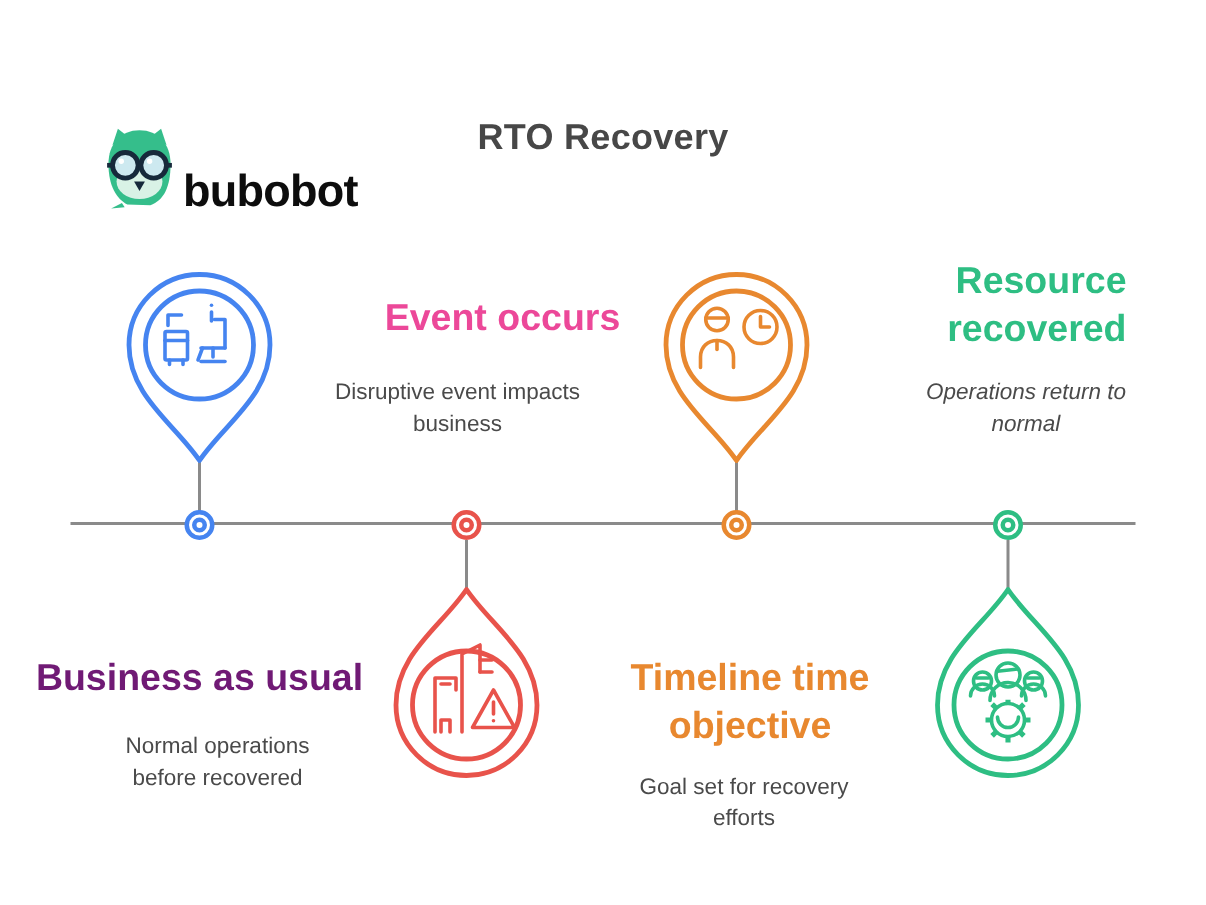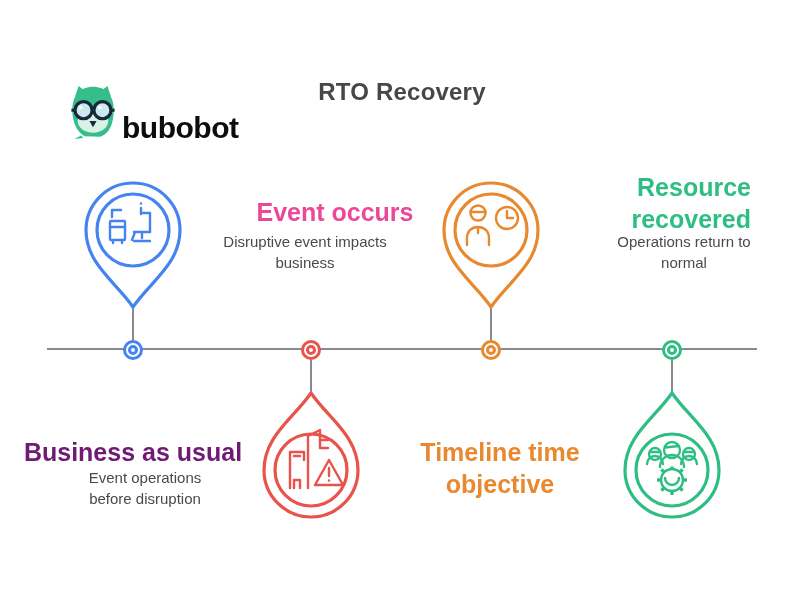--- a/index.html
+++ b/index.html
@@ -22,21 +22,21 @@
     width:14px;height:14px;border:3px solid;border-radius:50%;background:#fff;
     display:flex;align-items:center;justify-content:center;z-index:3;
   }
   .ring .dot{width:4px;height:4px;border:3px solid;border-radius:50%;background:#fff;}
   .ring.c-blue,  .ring.c-blue .dot{border-color:#4584f0;}
   .ring.c-red,   .ring.c-red .dot{border-color:#e8534b;}
   .ring.c-orange,.ring.c-orange .dot{border-color:#e8882f;}
   .ring.c-green, .ring.c-green .dot{border-color:#2ebe83;}
   
   .m-title{font-size:25px;font-weight:700;line-height:32px;text-align:center;}
-  .m-desc{font-size:15px;color:#4a4a4a;line-height:21px;text-align:center;}
+  .m-desc{font-size:15px;color:#4a4a4a;line-height:21px;text-align:center;margin-top:20px;}
   .m-desc .inner,.m-title .inner{display:inline-block;}
   .t-blue{color:#701a75;} .t-red{color:#ec4899;} .t-orange{color:#e8882f;} .t-green{color:#2ebe83;}
   svg{display:block;}
 </style>
 </head>
 <body>
 
 <div id="stage">
 
   <div class="abs" id="logo">
@@ -83,21 +83,21 @@
           <path d="M56,61 H72"></path>
         </g>
       </svg>
     </span>
   </div>
   <div class="abs stem" style="left:132px;top:305px;height:36px;"></div>
   <div class="abs ring c-blue" style="left:123px;top:340px;">
       <div class="dot"></div>
     </div>
   <div class="abs m-title t-blue" style="left:13px;top:436px;width:240px;"><span class="inner">Business as usual</span></div>
-  <div class="abs m-desc" style="left:25px;top:467px;width:240px;"><span class="inner" style="max-width:150px;">Event operations before disruption</span></div>
+  <div class="abs m-desc" style="left:25px;top:467px;width:240px;"><span class="inner" style="max-width:150px;">Normal operations before recovered</span></div>
 
   <div class="abs m-title t-red" style="left:215px;top:196px;width:240px;"><span class="inner">Event occurs</span></div>
   <div class="abs m-desc" style="left:185px;top:231px;width:240px;"><span class="inner" style="max-width:200px;">Disruptive event impacts business</span></div>
   <div class="abs stem" style="left:310px;top:360px;height:33px;"></div>
   <div class="abs ring c-red" style="left:301px;top:340px;">
       <div class="dot"></div>
     </div>
   <div class="abs" style="left:256px;top:390px;z-index:2;">
     <span>
       <svg width="110" height="130" viewBox="0 0 110 130" fill="none" stroke="#e8534b" stroke-width="3.2" stroke-linecap="round" stroke-linejoin="round">
@@ -131,23 +131,24 @@
           <path d="M71,38 V31 M71,38 H77"></path>
         </g>
       </svg>
     </span>
   </div>
   <div class="abs stem" style="left:490px;top:305px;height:36px;"></div>
   <div class="abs ring c-orange" style="left:481px;top:340px;">
       <div class="dot"></div>
     </div>
   <div class="abs m-title t-orange" style="left:380px;top:436px;width:240px;"><span class="inner" style="max-width:180px;">Timeline time objective</span></div>
+  <div class="abs m-desc" style="left:376px;top:494px;width:240px;"><span class="inner" style="max-width:180px;">Goal set for recovery efforts</span></div>
 
   <div class="abs m-title t-green" style="left:631px;top:171px;width:120px;text-align:right;"><span class="inner">Resource recovered</span></div>
-  <div class="abs m-desc" style="left:564px;top:231px;width:240px;"><span class="inner" style="max-width:160px;">Operations return to normal</span></div>
+  <div class="abs m-desc" style="left:564px;top:231px;width:240px;"><span class="inner" style="max-width:160px;font-style:italic;">Operations return to normal</span></div>
   <div class="abs stem" style="left:671px;top:360px;height:33px;"></div>
   <div class="abs ring c-green" style="left:662px;top:340px;">
       <div class="dot"></div>
     </div>
   <div class="abs" style="left:617px;top:390px;z-index:2;">
     <span>
       <svg width="110" height="130" viewBox="0 0 110 130" fill="none" stroke="#2ebe83" stroke-width="3.2" stroke-linecap="round" stroke-linejoin="round">
         <path d="M55,3 C38,28 8,46 8,80 A47,47 0 1 0 102,80 C102,46 72,28 55,3 Z" fill="#ffffff"></path>
         <circle cx="55" cy="80" r="36"></circle>
         <g stroke-width="2.4">

